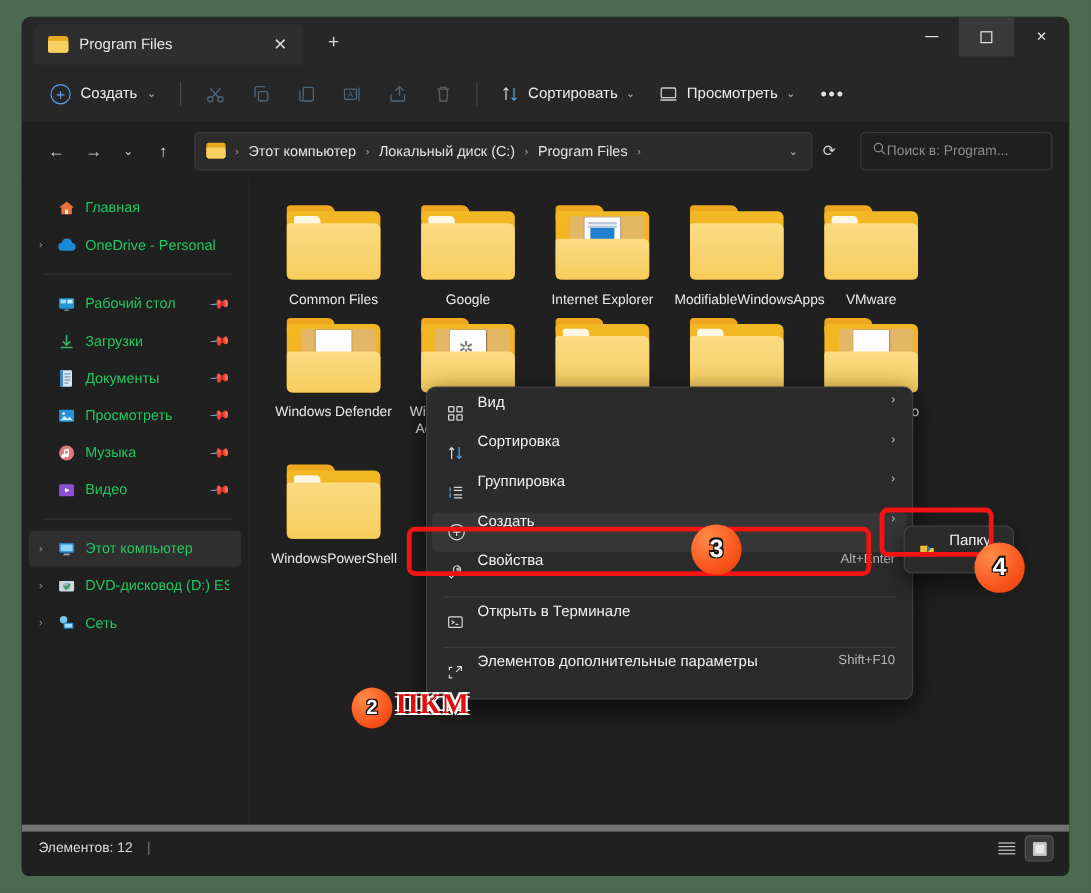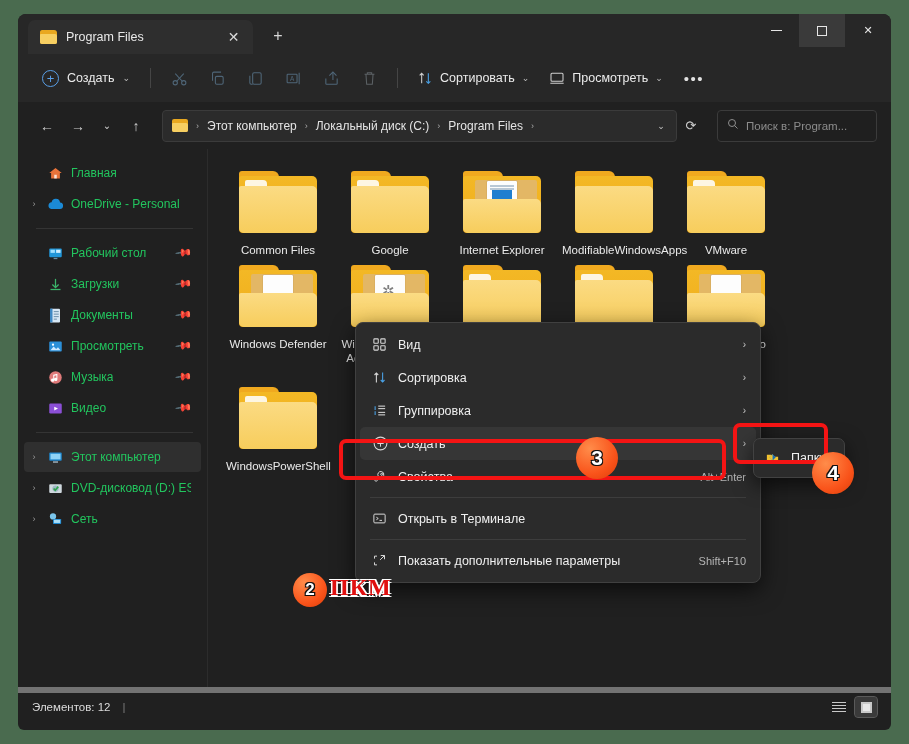--- a/index.html
+++ b/index.html
@@ -115,21 +115,21 @@
   .addr-folder .back { position:absolute; left:0; top:0; width:16px; height:13px; background:#e9a820; border-radius:2px; }
   .addr-folder .front { position:absolute; left:0; bottom:0; width:16px; height:9px; background:#f7cf62; border-radius:1px 2px 2px 2px; }
   .crumb { color: #e4e4e4; font-size: 12px; padding: 3px 4px; border-radius: 3px; white-space: nowrap; }
   .crumb-sep { color: #a9a9a9; font-size: 9px; padding: 0 2px; }
   .addr-spacer { flex: 1; }
   .addr-chev { color: #c8c8c8; font-size: 9px; width: 22px; text-align: center; }
   .refresh { color: #cfcfcf; font-size: 13px; width: 26px; text-align: center; }
   .searchbox {
     width: 160px; height: 32px; margin-left: 12px;
     background: #1f1f1f; border: 1px solid #3b3b3b; border-radius: 4px;
-    display: flex; align-items: center; gap: 7px; padding: 0 9px;
+    display: flex; align-items: center; padding: 0 9px;
   }
   .searchbox .q { color: #8e8e8e; font-size: 12px; }
   .searchbox .ph { color: #8c8c8c; font-size: 11.5px; white-space: nowrap; overflow: hidden; }
 
   
   .body { display: flex; height: 538px; }
 
   
   .sidebar {
     width: 190px; background: #202020; padding-top: 8px;
@@ -218,21 +218,21 @@
   .vbtn .bigsq { width: 11px; height: 11px; border: 2px solid #c9c9c9; background:#e8e8e8; }
 
   
   .ctxmenu {
     position: absolute; left: 337px; top: 308px;
     width: 406px; background: #2b2b2b;
     border: 1px solid #404040; border-radius: 8px;
     padding: 5px 4px; box-shadow: 0 7px 22px rgba(0,0,0,.65);
   }
   .ctxitem {
-    display: flex; align-items: center; height: 33px;
+    display: flex; height: 33px;
     border-radius: 5px; padding: 0 10px 0 12px;
   }
   .ctxitem.hi { background: #363636; }
   .ctx-ico { width: 26px; flex: none; color: #dcdcdc; display:flex; align-items:center; }
   .ctx-label { color: #f0f0f0; font-size: 12.5px; }
   .ctx-right { margin-left: auto; color: #b5b5b5; font-size: 11px; }
   .ctx-arrow { margin-left: auto; color: #c4c4c4; font-size: 10px; }
   .ctx-div { height: 1px; background: #3d3d3d; margin: 4px 10px; }
 
   
@@ -762,21 +762,21 @@
       <div class="ctx-div"></div>
 
       <div class="ctxitem">
         <span class="ctx-ico">
           <svg width="15" height="15" viewBox="0 0 24 24" fill="none" stroke="#d8d8d8" stroke-width="1.6">
               <path d="M4 9V5h4M4 15v4h4"></path>
               <path d="M20 4l-7 7"></path>
               <path d="M14 4h6v6"></path>
             </svg>
         </span>
-        <span class="ctx-label">Показать дополнительные параметры</span>
+        <span class="ctx-label">Элементов дополнительные параметры</span>
         <span class="ctx-right">Shift+F10</span>
       </div>
     </div>
 
     <div class="submenu">
       <div class="ctxitem">
         <span class="ctx-ico">
           <svg width="15" height="15" viewBox="0 0 24 24">
               <path d="M3 6h7l2 3h9v11H3z" fill="#f2c12e"></path>
               <path d="M12 5l5 5-5 5-5-5z" fill="#2e8fd8"></path>

